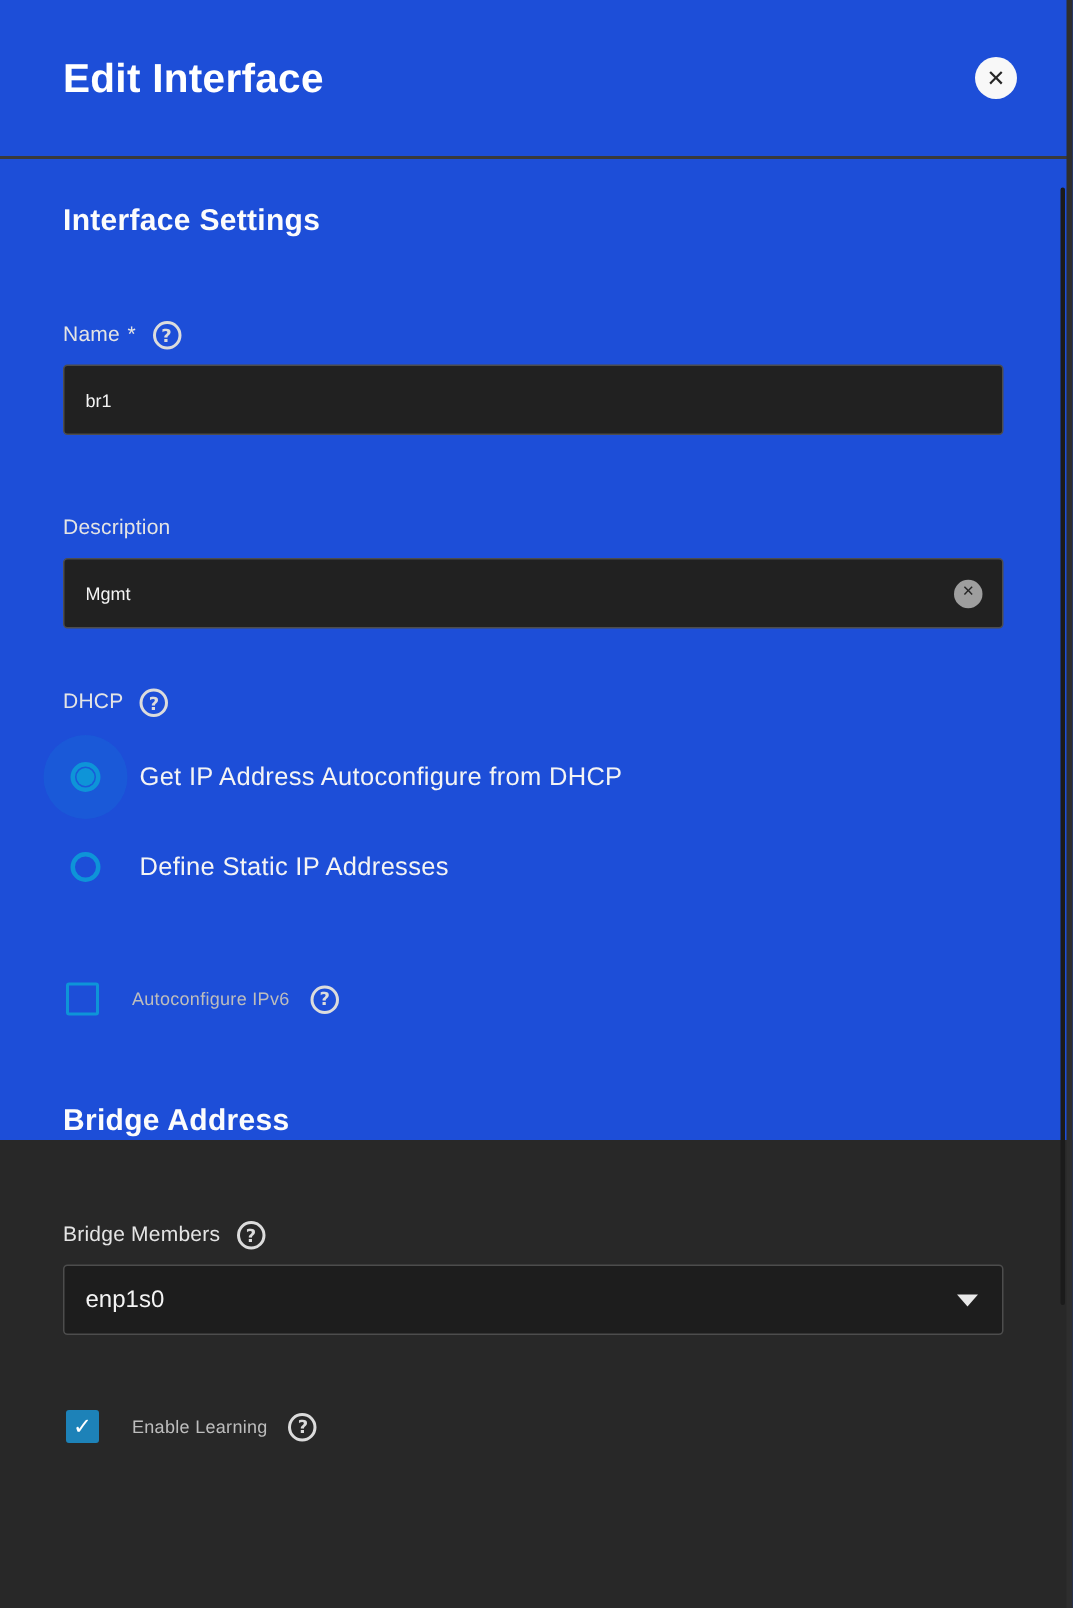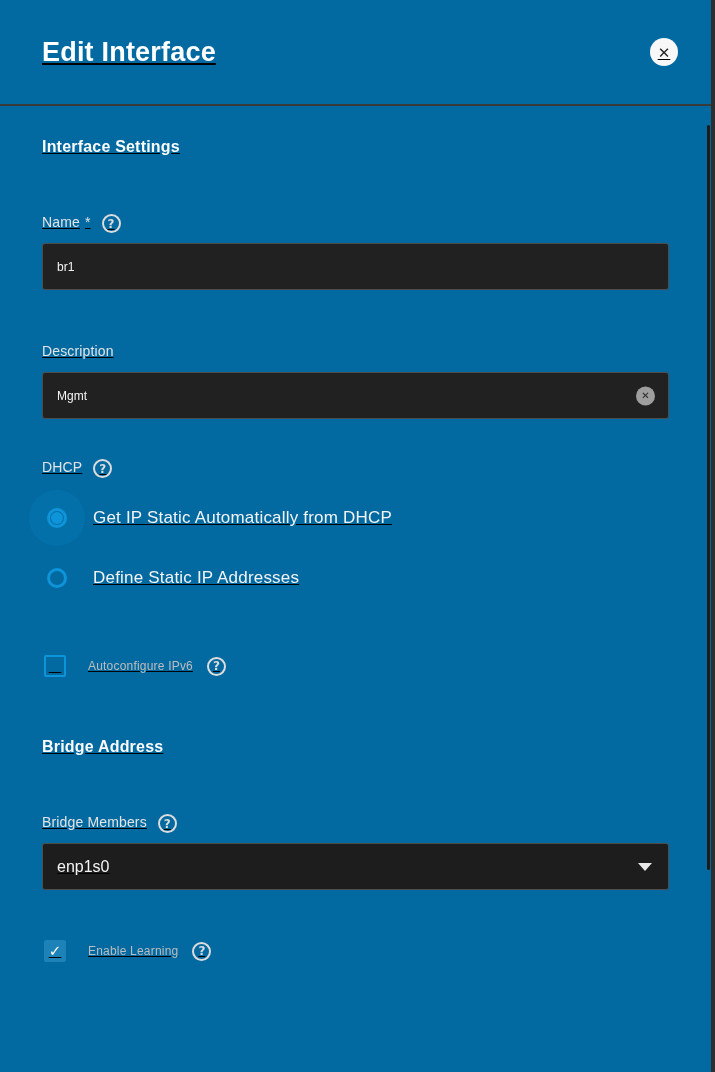--- a/index.html
+++ b/index.html
@@ -3,21 +3,21 @@
 <meta charset="utf-8">
 <style>
   * { margin: 0; padding: 0; box-sizing: border-box; }
   html, body {
     width: 715px; height: 1072px;
     background: #282828;
     font-family: "Liberation Sans", "DejaVu Sans", sans-serif;
     overflow: hidden;
     position: relative;
   }
-  .panel { width: 715px; height: 1072px; position: relative; background: #0369a1; text-decoration: underline; }
+  .panel { width: 715px; height: 760px; position: relative; background: #1d4ed8; }
 
   
   .header {
     height: 106px;
     display: flex; align-items: center;
     padding: 0 37px 0 42px;
     border-bottom: 2px solid #3a3a3a;
   }
   .header-title {
     font-size: 27px; font-weight: 700; color: #ffffff; letter-spacing: 0.2px;
@@ -27,21 +27,21 @@
     width: 28px; height: 28px; border-radius: 50%;
     background: #f8f8f8; color: #262626;
     display: flex; align-items: center; justify-content: center;
     font-size: 15px; font-weight: 700; cursor: pointer;
     line-height: 1;
   }
 
   
   .content { padding: 0 46px 0 42px; }
   h2.section-heading {
-    font-size: 16px; line-height: 26px; font-weight: 700; color: #fcfcfc;
+    font-size: 20px; line-height: 26px; font-weight: 700; color: #fcfcfc;
     letter-spacing: 0.2px;
   }
   .heading-interface { margin-top: 28px; }
   .heading-bridge    { margin-top: 57px; }
   .heading-other     { margin-top: 56px; }
 
   .field-label-row {
     display: flex; gap: 11px;
     height: 19px; font-size: 14px; color: #e4e4e4; letter-spacing: 0.15px;
   }
@@ -175,21 +175,21 @@
       <span>DHCP</span>
       <span class="help-icon">?</span>
     </div>
 
     <div class="radio-row radio-row-1">
       <div class="radio-halo selected">
         <div class="radio-ring">
           <div class="radio-dot selected"></div>
         </div>
       </div>
-      <div class="radio-label">Get IP Static Automatically from DHCP</div>
+      <div class="radio-label">Get IP Address Autoconfigure from DHCP</div>
     </div>
 
     <div class="radio-row radio-row-2">
       <div class="radio-halo">
         <div class="radio-ring">
           <div class="radio-dot"></div>
         </div>
       </div>
       <div class="radio-label">Define Static IP Addresses</div>
     </div>

